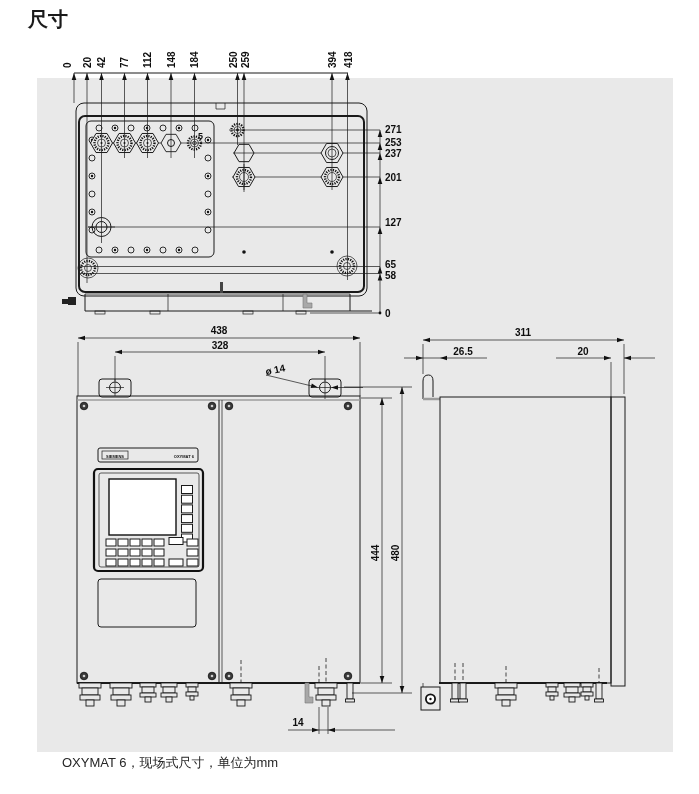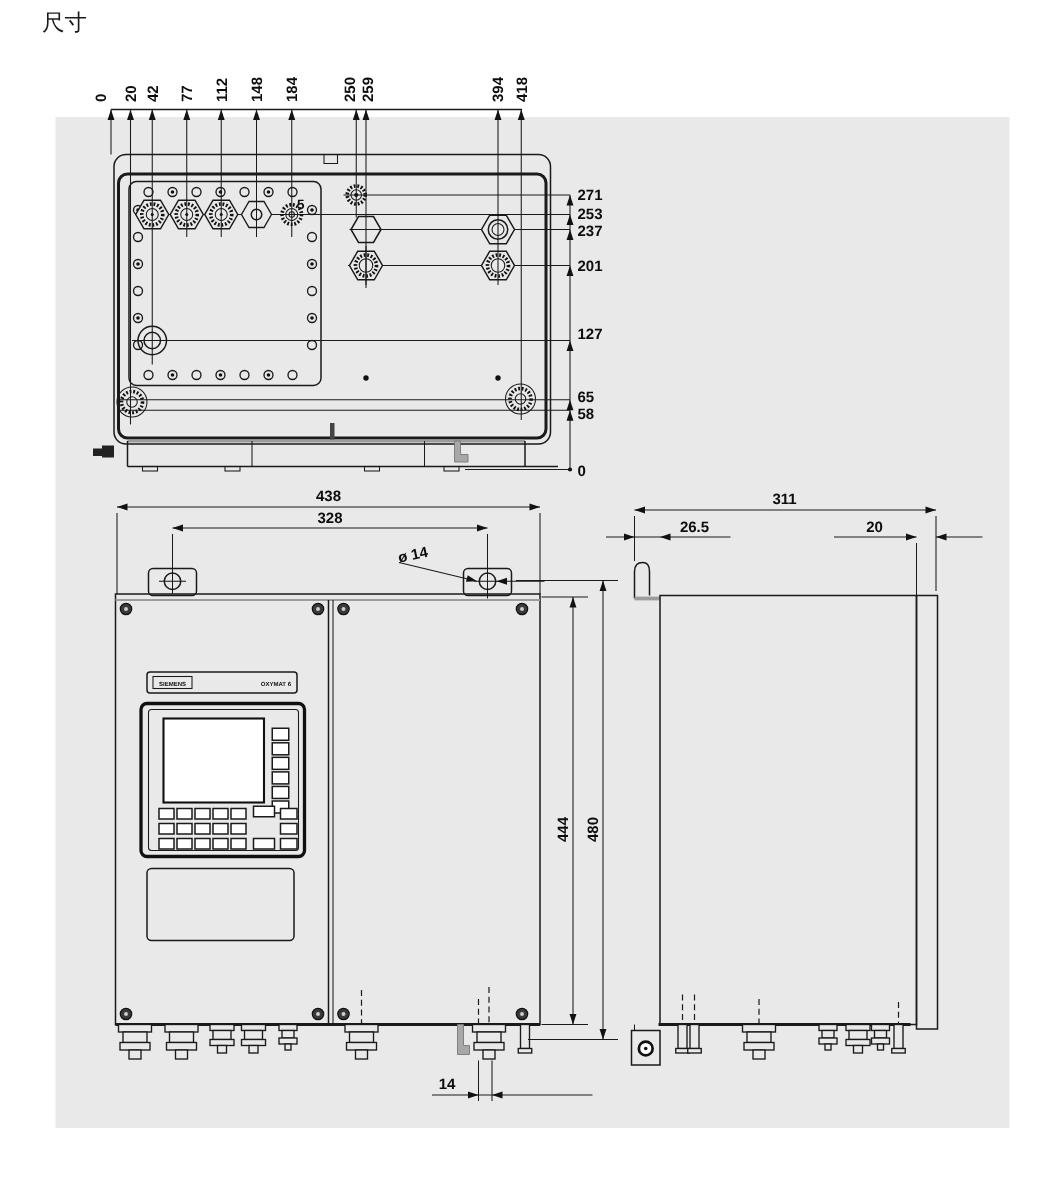--- a/index.html
+++ b/index.html
@@ -1,18 +1,18 @@
 <!DOCTYPE html>
 <html><head>
 <meta charset="utf-8">
 <style>
   html,body{margin:0;padding:0;background:#fff;}
   .stage{position:relative;width:699px;height:794px;background:#fff;overflow:hidden;
          font-family:"Liberation Sans",sans-serif;}
-  .title{position:absolute;left:28px;top:6px;font-size:15px;font-weight:normal;color:#1a1a1a;}
+  .title{position:absolute;left:28px;top:6px;font-size:20px;font-weight:bold;color:#1a1a1a;}
   .caption{position:absolute;left:62px;top:754px;font-size:13px;color:#262626;}
   svg{position:absolute;left:0;top:0;}
   .face{fill:#e9e9e9;}
   .wht{fill:#ffffff;}
   .ln{stroke:#1a1a1a;stroke-width:1;fill:none;}
   .ln2{stroke:#1a1a1a;stroke-width:2;fill:none;}
   .thin{stroke:#1a1a1a;stroke-width:.7;fill:none;}
   .gray{stroke:#9c9c9c;}
   .kn{fill:none;stroke:#111;stroke-width:2.4;stroke-dasharray:1.2 1.2;}
   .dash{stroke:#1a1a1a;stroke-width:.8;fill:none;stroke-dasharray:4 2.5;}
@@ -473,13 +473,14 @@
         <use href="#glandA" transform="translate(506,683)"></use>
         <use href="#glandD" transform="translate(552,683)"></use>
         <use href="#glandB" transform="translate(572,683)"></use>
         <use href="#glandD" transform="translate(587,683)"></use>
         <line x1="599" y1="668" x2="599" y2="683" class="dash"></line>
         <use href="#glandC" transform="translate(599,683)"></use>
       </g>
     </g>
   </svg>
 
+  <div class="caption">OXYMAT 6，现场式尺寸，单位为mm</div>
 </div>
 
 </body></html>

